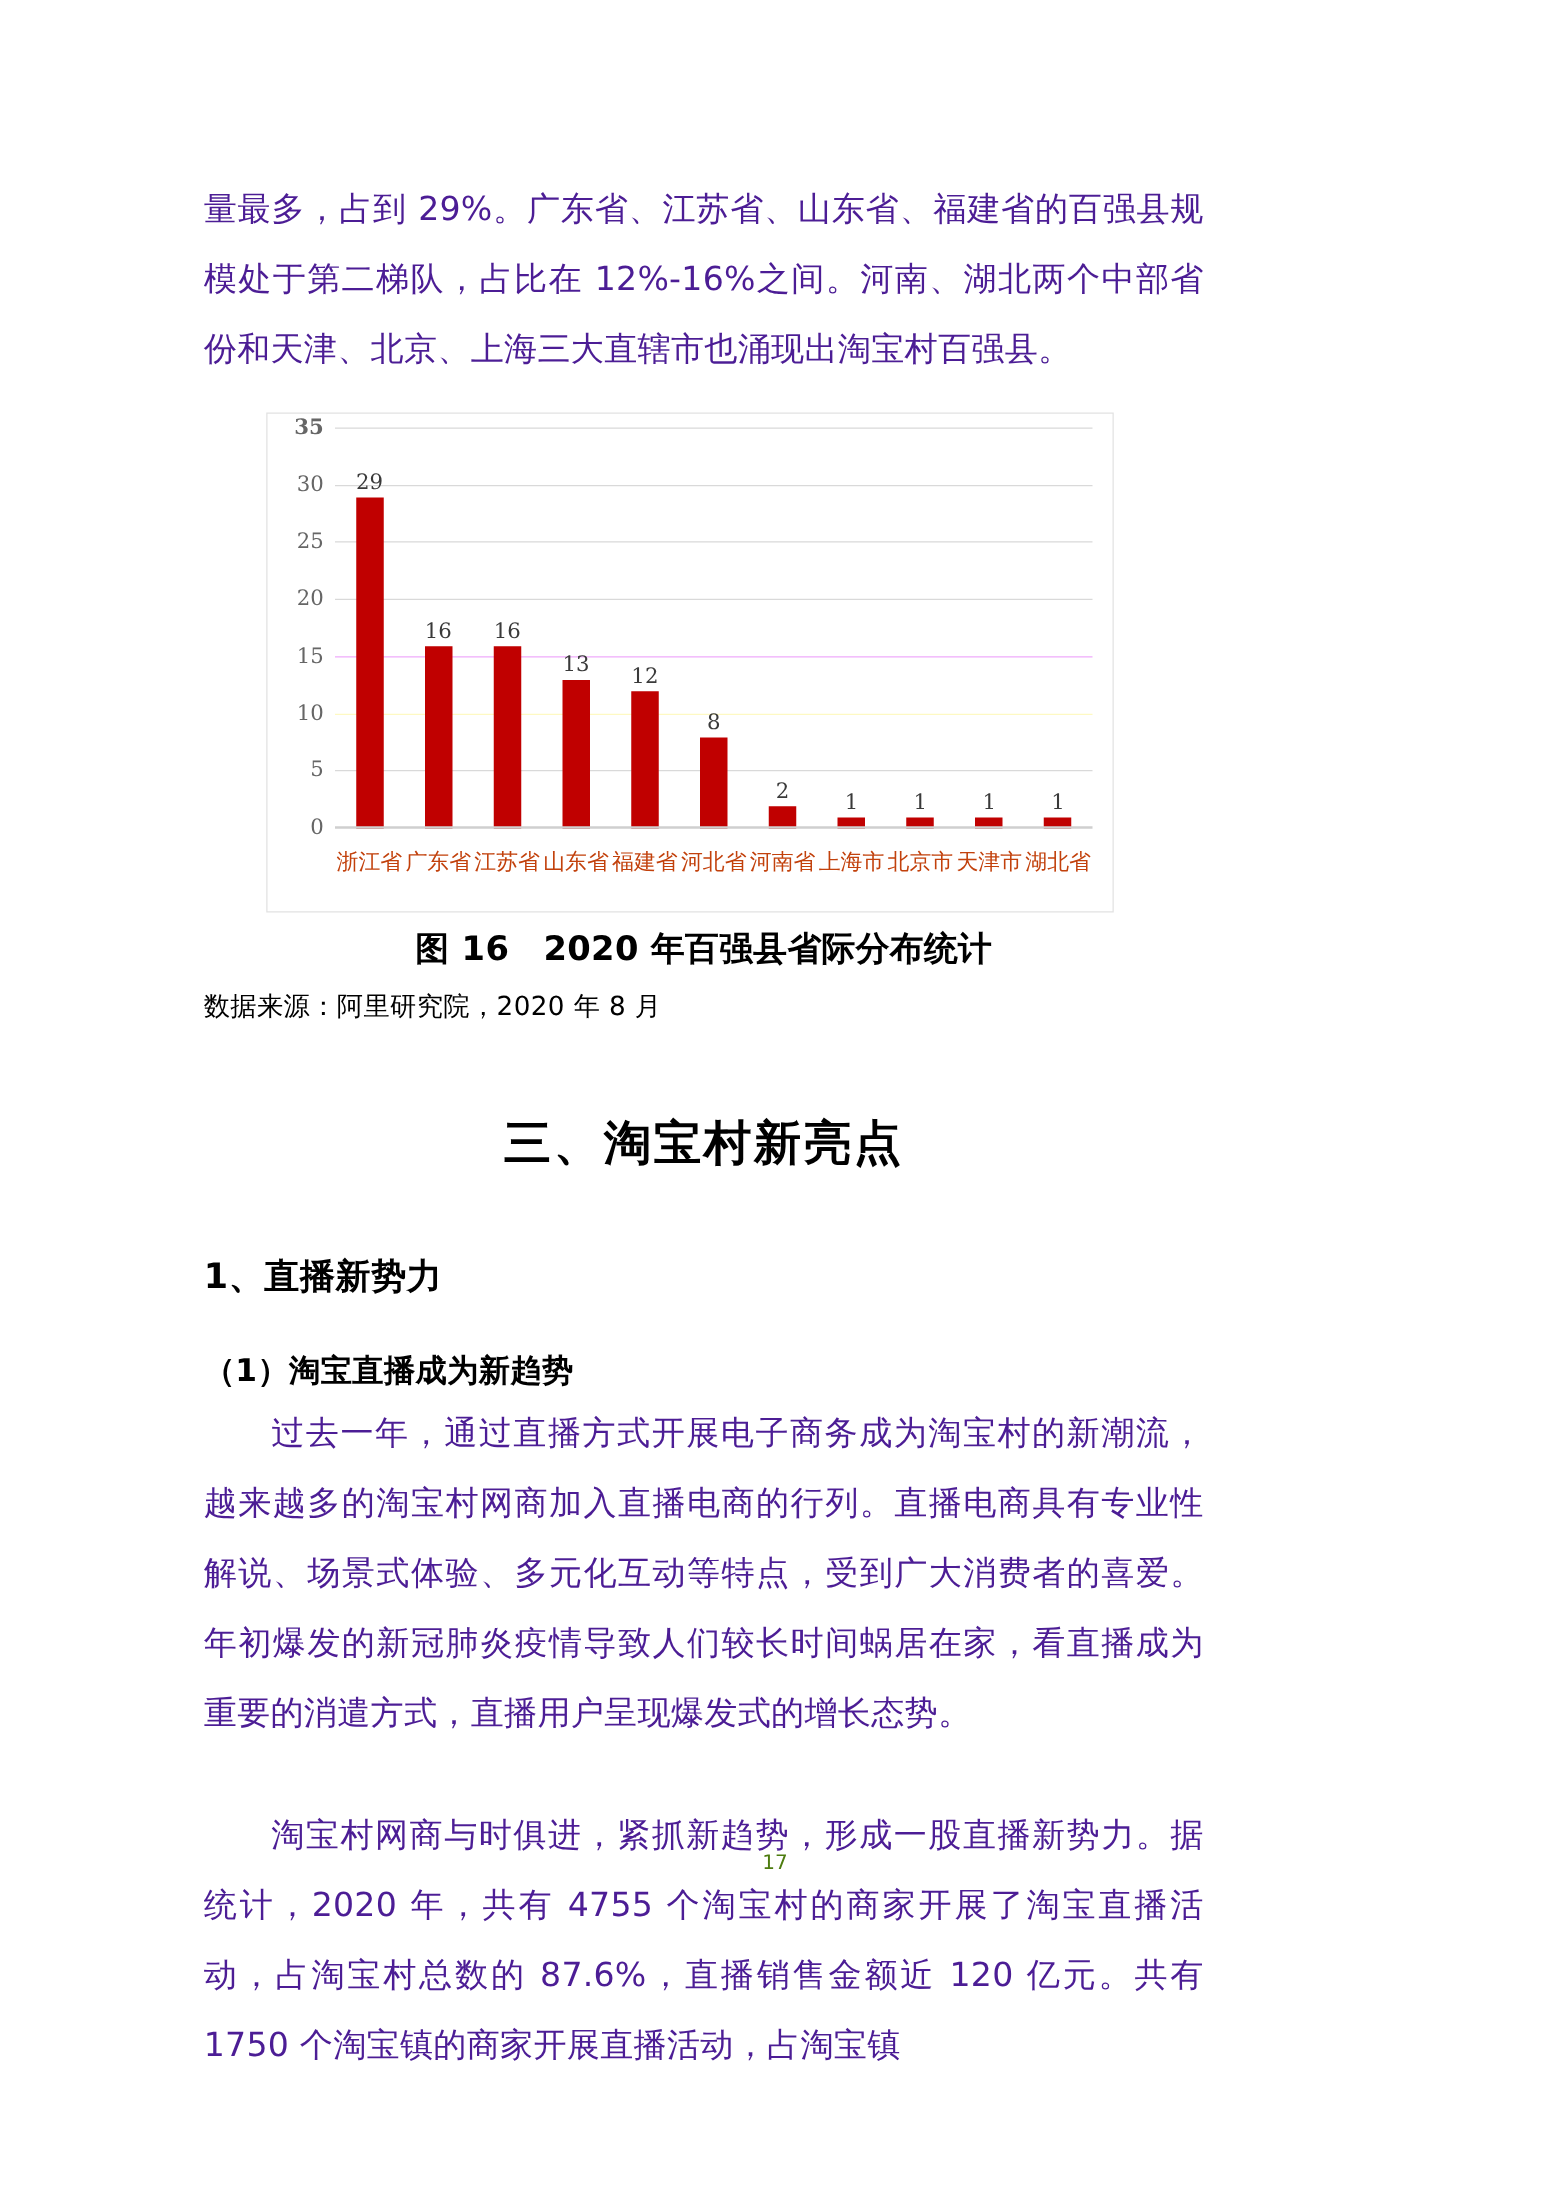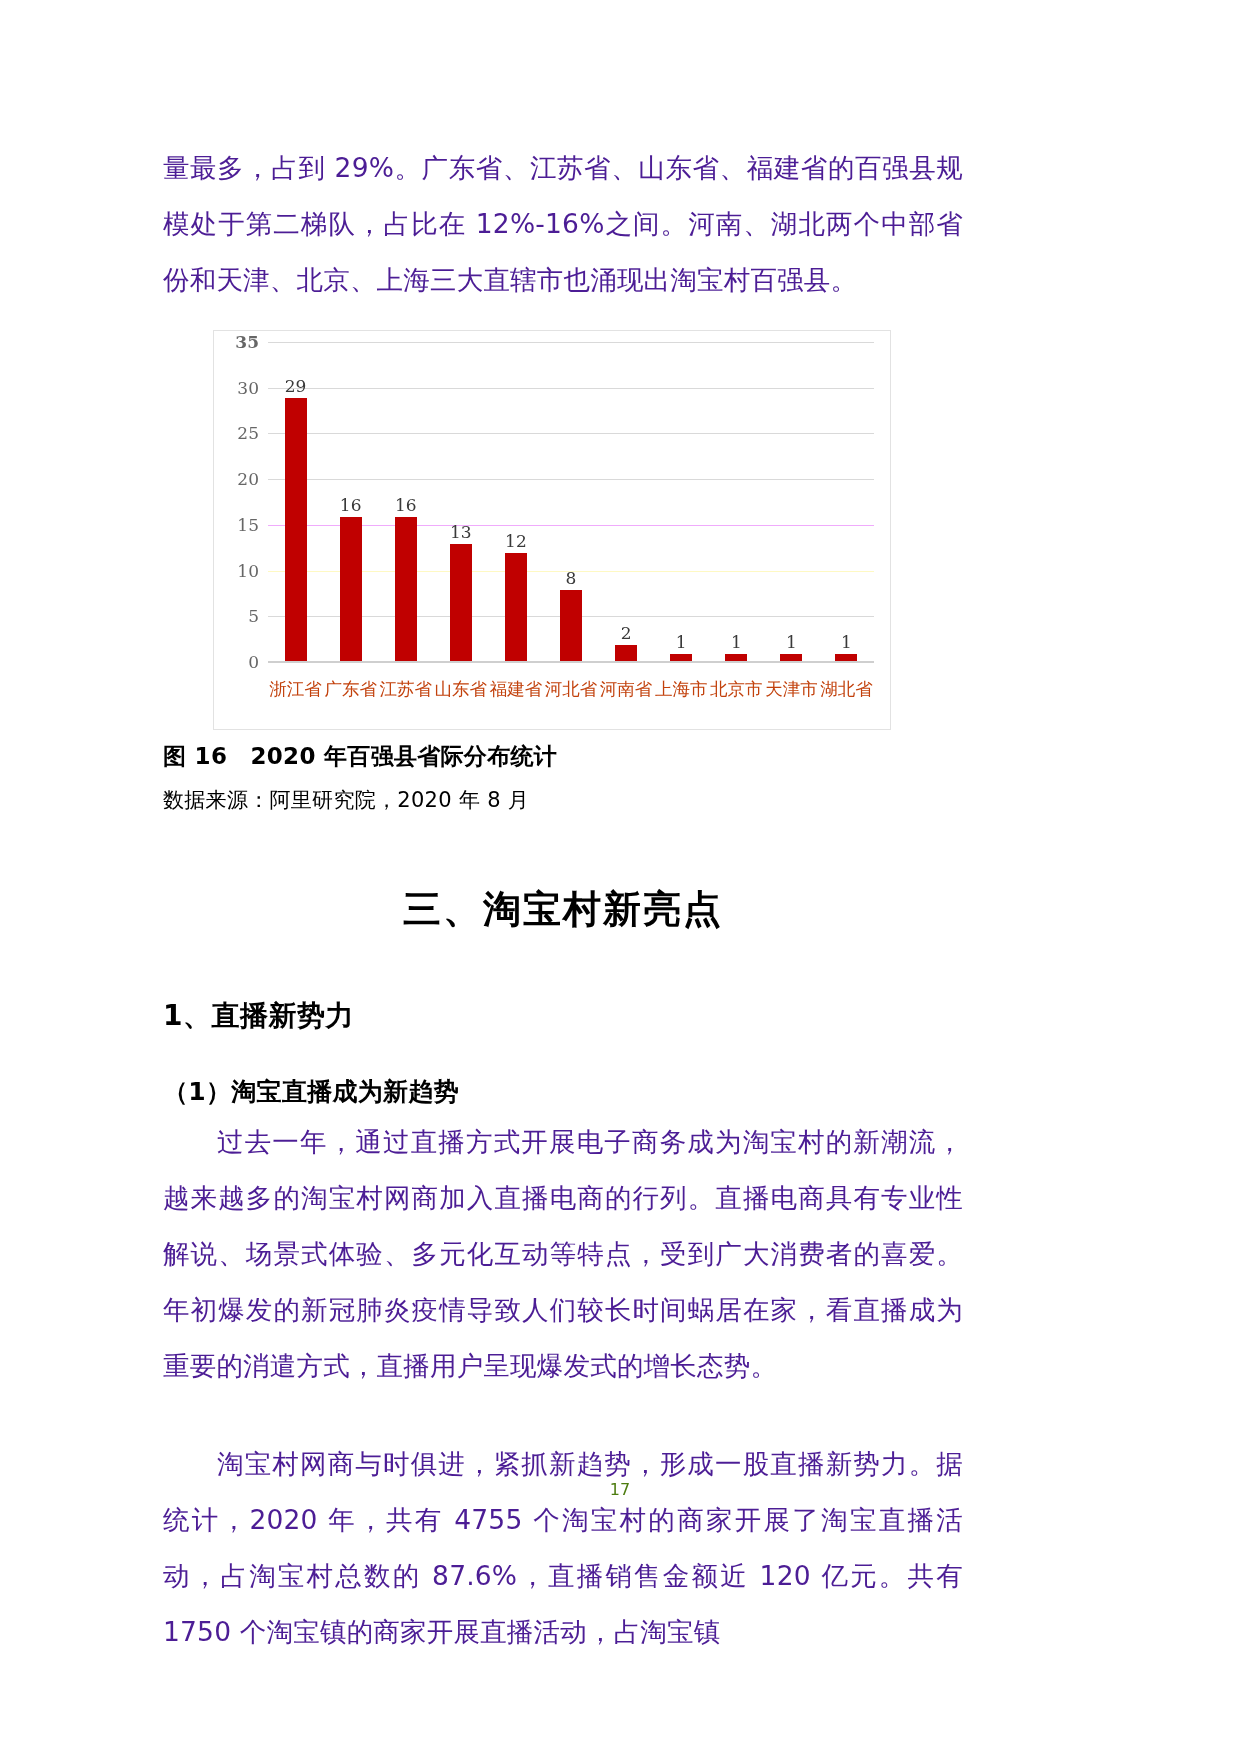--- a/index.html
+++ b/index.html
@@ -122,21 +122,22 @@
   .xlabel {
     flex: 1 1 0;
     text-align: center;
     font-size: 17.5px;
     color: #c2410c;
     font-family: "DejaVu Serif", "Liberation Serif", serif;
     white-space: nowrap;
   }
 
   .fig-caption {
-    font-size: 23px;
+    text-align: center;
+    font-size: 27px;
     font-weight: bold;
     margin-top: 11px;
     letter-spacing: 0.3px;
     font-family: "DejaVu Sans", "Liberation Sans", sans-serif;
   }
   .fig-source {
     text-align: left;
     font-size: 21px;
     margin-top: 14px;
     letter-spacing: 0.3px;

